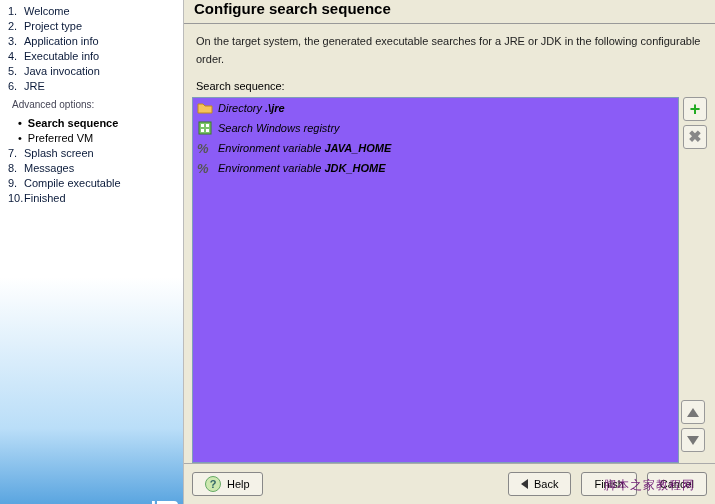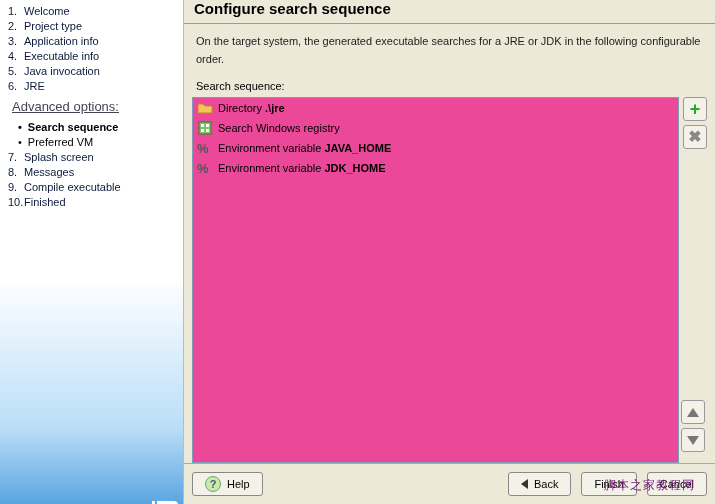--- a/index.html
+++ b/index.html
@@ -18,42 +18,42 @@
   width: 184px;
   background: linear-gradient(to bottom, #fff 0%, #fff 55%, #badef8 85%, #5aa5e0 100%);
   padding: 4px 0 0 0;
   border-right: 1px solid #bbb;
   position: relative;
 }
 .sidebar ol { list-style: none; padding-left: 8px; }
 .sidebar .step { line-height: 15px; color: #0a1a3a; display:flex; }
 .sidebar .step .num { width: 16px; display: inline-block; }
 .sidebar .adv-head {
-  font-size: 13px; color: #445; margin: 5px 0 2px 12px; letter-spacing: 0; text-decoration: underline;
+  font-size: 10px; color: #445; margin: 5px 0 2px 12px; letter-spacing: 0;
 }
 .sidebar .sublist { padding-left: 18px; margin-top: 6px; }
 .sidebar .sublist li { list-style: none; line-height: 15px; }
 .sidebar .sublist li::before { content: "•"; margin-right: 6px; }
 .sidebar .sublist .selected { font-weight: bold; }
 .logo {
   position: absolute; bottom: 6px; right: 4px;
   color: #fff; font-size: 28px; font-weight: bold;
   transform: rotate(-90deg); transform-origin: right bottom;
   letter-spacing: 1px;
 }
 .main { flex: 1; display: flex; flex-direction: column; background: #ece9d8; }
 .heading {
   font-size: 15px; font-weight: bold; color: #000000;
   padding: 0 10px 6px 10px; border-bottom: 1px solid #999;
 }
 .desc { padding: 8px 12px 12px 12px; color: #222; line-height: 18px; }
 .seq-label { padding: 0 24px 5px 12px; }
 .seq-row { display: flex; padding: 0 8px 0 8px; flex: 1; min-height: 0; }
 .seq-list {
-  flex: 1; background: #ec4899; border: 1px solid #7f9db9; overflow: auto;
+  flex: 1; background: #8b5cf6; border: 1px solid #7f9db9; overflow: auto; font-style: italic;
 }
 .seq-item { display: flex; align-items: center; padding: 2px 4px; gap: 5px; }
 .seq-item .ic { width: 16px; height: 16px; display:inline-flex; align-items:center; justify-content:center; }
 .seq-item .txt .b { font-weight: bold; }
 .seq-btns { width: 28px; display: flex; flex-direction: column; gap: 4px; padding-left: 4px; }
 .sq-btn, .sq-btn2 {
   width: 24px; height: 24px; border: 1px solid #999; background: #f4f2e8;
   display:flex; align-items:center; justify-content:center; border-radius:3px;
 }
 .updown { position: absolute; right: 10px; bottom: 52px; display:flex; flex-direction:column; gap:4px; }

